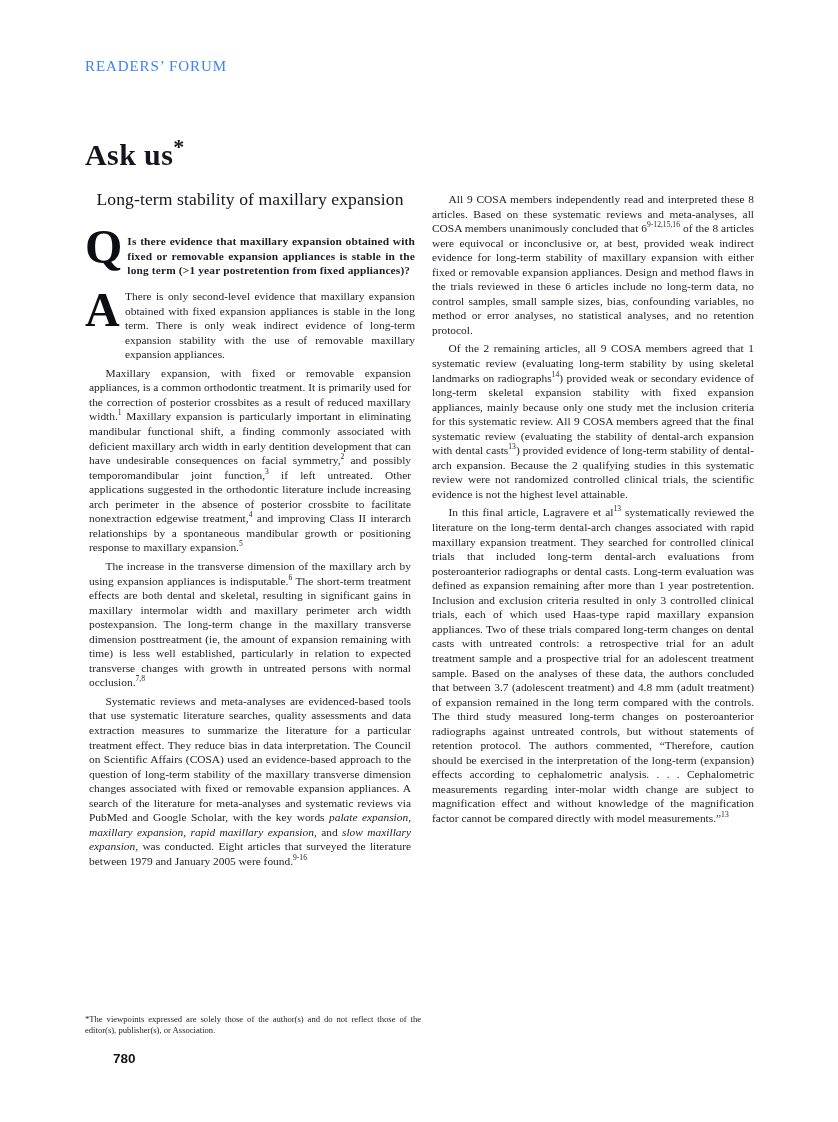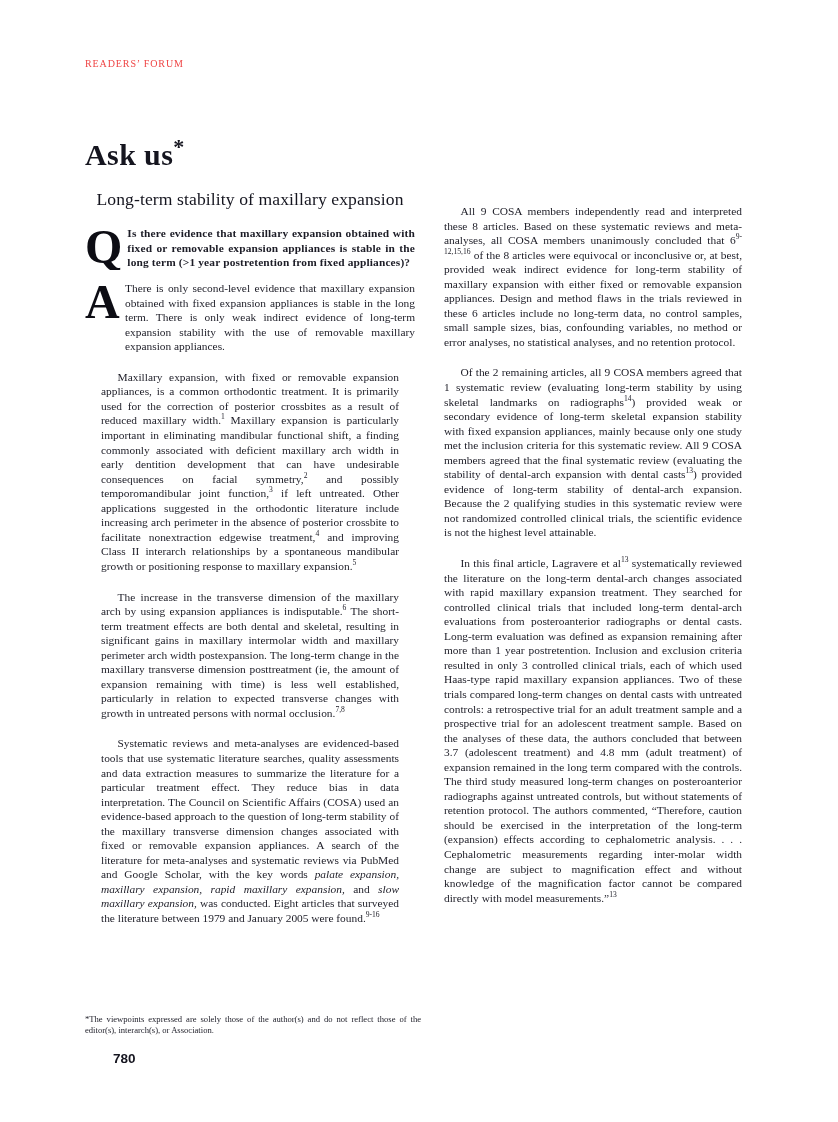--- a/index.html
+++ b/index.html
@@ -16,23 +16,23 @@
     font-family: "Liberation Serif", "DejaVu Serif", serif;
     color: #1c1c26;
     box-sizing: border-box;
   }
 
   
   .running-head {
     position: absolute;
     left: 85px;
     top: 58px;
-    font-size: 10px;
+    font-size: 15px;
     letter-spacing: 0.9px;
-    color: #ef4444;
+    color: #3b82f6;
     font-family: "Liberation Serif", "DejaVu Serif", serif;
   }
 
   
   .article-title {
     position: absolute;
     left: 85px;
     top: 118px;
     font-size: 30px;
     font-weight: 700;
@@ -57,39 +57,40 @@
   .section-title {
     font-size: 17.6px;
     line-height: 22px;
     font-weight: 400;
     margin: 0 0 16px 0;
     text-align: center;
     color: #15151f;
     letter-spacing: 0.1px;
   }
 
-  p { margin: 16px; text-indent: 1.45em; }
+  p { margin: 4px; text-indent: 1.45em; }
 
   
   .qa-block { margin-bottom: 11px; overflow: hidden; }
   .dropcap {
     float: left;
     font-size: 48px;
     line-height: 40px;
     font-weight: 700;
     margin: 1px 5px 0 0;
     color: #0d0d14;
     font-family: "Liberation Serif", "DejaVu Serif", serif;
   }
   .q-text {
     font-weight: 700;
     font-size: 11.4px;
     line-height: 14.7px;
     text-align: justify;
     letter-spacing: 0.15px;
+    margin-top: 8px;
   }
   .a-text {
     font-size: 11.4px;
     line-height: 14.55px;
     text-align: justify;
     margin-left: 40px;
   }
   .qa-block.answer { margin-bottom: 0; }
 
   sup { font-size: 7.6px; line-height: 0; vertical-align: super; }
@@ -152,18 +153,18 @@
 
   <div class="col col-right">
     <div>
         <p><span>All 9 COSA members independently read and interpreted these 8 articles. Based on these systematic reviews and meta-analyses, all COSA members unanimously concluded that 6</span><sup>9-12,15,16</sup><span> of the 8 articles were equivocal or inconclusive or, at best, provided weak indirect evidence for long-term stability of maxillary expansion with either fixed or removable expansion appliances. Design and method flaws in the trials reviewed in these 6 articles include no long-term data, no control samples, small sample sizes, bias, confounding variables, no method or error analyses, no statistical analyses, and no retention protocol.</span></p>
         <p><span>Of the 2 remaining articles, all 9 COSA members agreed that 1 systematic review (evaluating long-term stability by using skeletal landmarks on radiographs</span><sup>14</sup><span>) provided weak or secondary evidence of long-term skeletal expansion stability with fixed expansion appliances, mainly because only one study met the inclusion criteria for this systematic review. All 9 COSA members agreed that the final systematic review (evaluating the stability of dental-arch expansion with dental casts</span><sup>13</sup><span>) provided evidence of long-term stability of dental-arch expansion. Because the 2 qualifying studies in this systematic review were not randomized controlled clinical trials, the scientific evidence is not the highest level attainable.</span></p>
         <p><span>In this final article, Lagravere et al</span><sup>13</sup><span> systematically reviewed the literature on the long-term dental-arch changes associated with rapid maxillary expansion treatment. They searched for controlled clinical trials that included long-term dental-arch evaluations from posteroanterior radiographs or dental casts. Long-term evaluation was defined as expansion remaining after more than 1 year postretention. Inclusion and exclusion criteria resulted in only 3 controlled clinical trials, each of which used Haas-type rapid maxillary expansion appliances. Two of these trials compared long-term changes on dental casts with untreated controls: a retrospective trial for an adult treatment sample and a prospective trial for an adolescent treatment sample. Based on the analyses of these data, the authors concluded that between 3.7 (adolescent treatment) and 4.8 mm (adult treatment) of expansion remained in the long term compared with the controls. The third study measured long-term changes on posteroanterior radiographs against untreated controls, but without statements of retention protocol. The authors commented, “Therefore, caution should be exercised in the interpretation of the long-term (expansion) effects according to cephalometric analysis. . . . Cephalometric measurements regarding inter-molar width change are subject to magnification effect and without knowledge of the magnification factor cannot be compared directly with model measurements.”</span><sup>13</sup></p>
       </div>
   </div>
 
   <div class="footnote">
-    <span>*</span><span>The viewpoints expressed are solely those of the author(s) and do not reflect those of the editor(s), interarch(s), or Association.</span>
+    <span>*</span><span>The viewpoints expressed are solely those of the author(s) and do not reflect those of the editor(s), publisher(s), or Association.</span>
   </div>
 
   <div class="folio">780</div>
 
 </div>
 
 </body></html>

